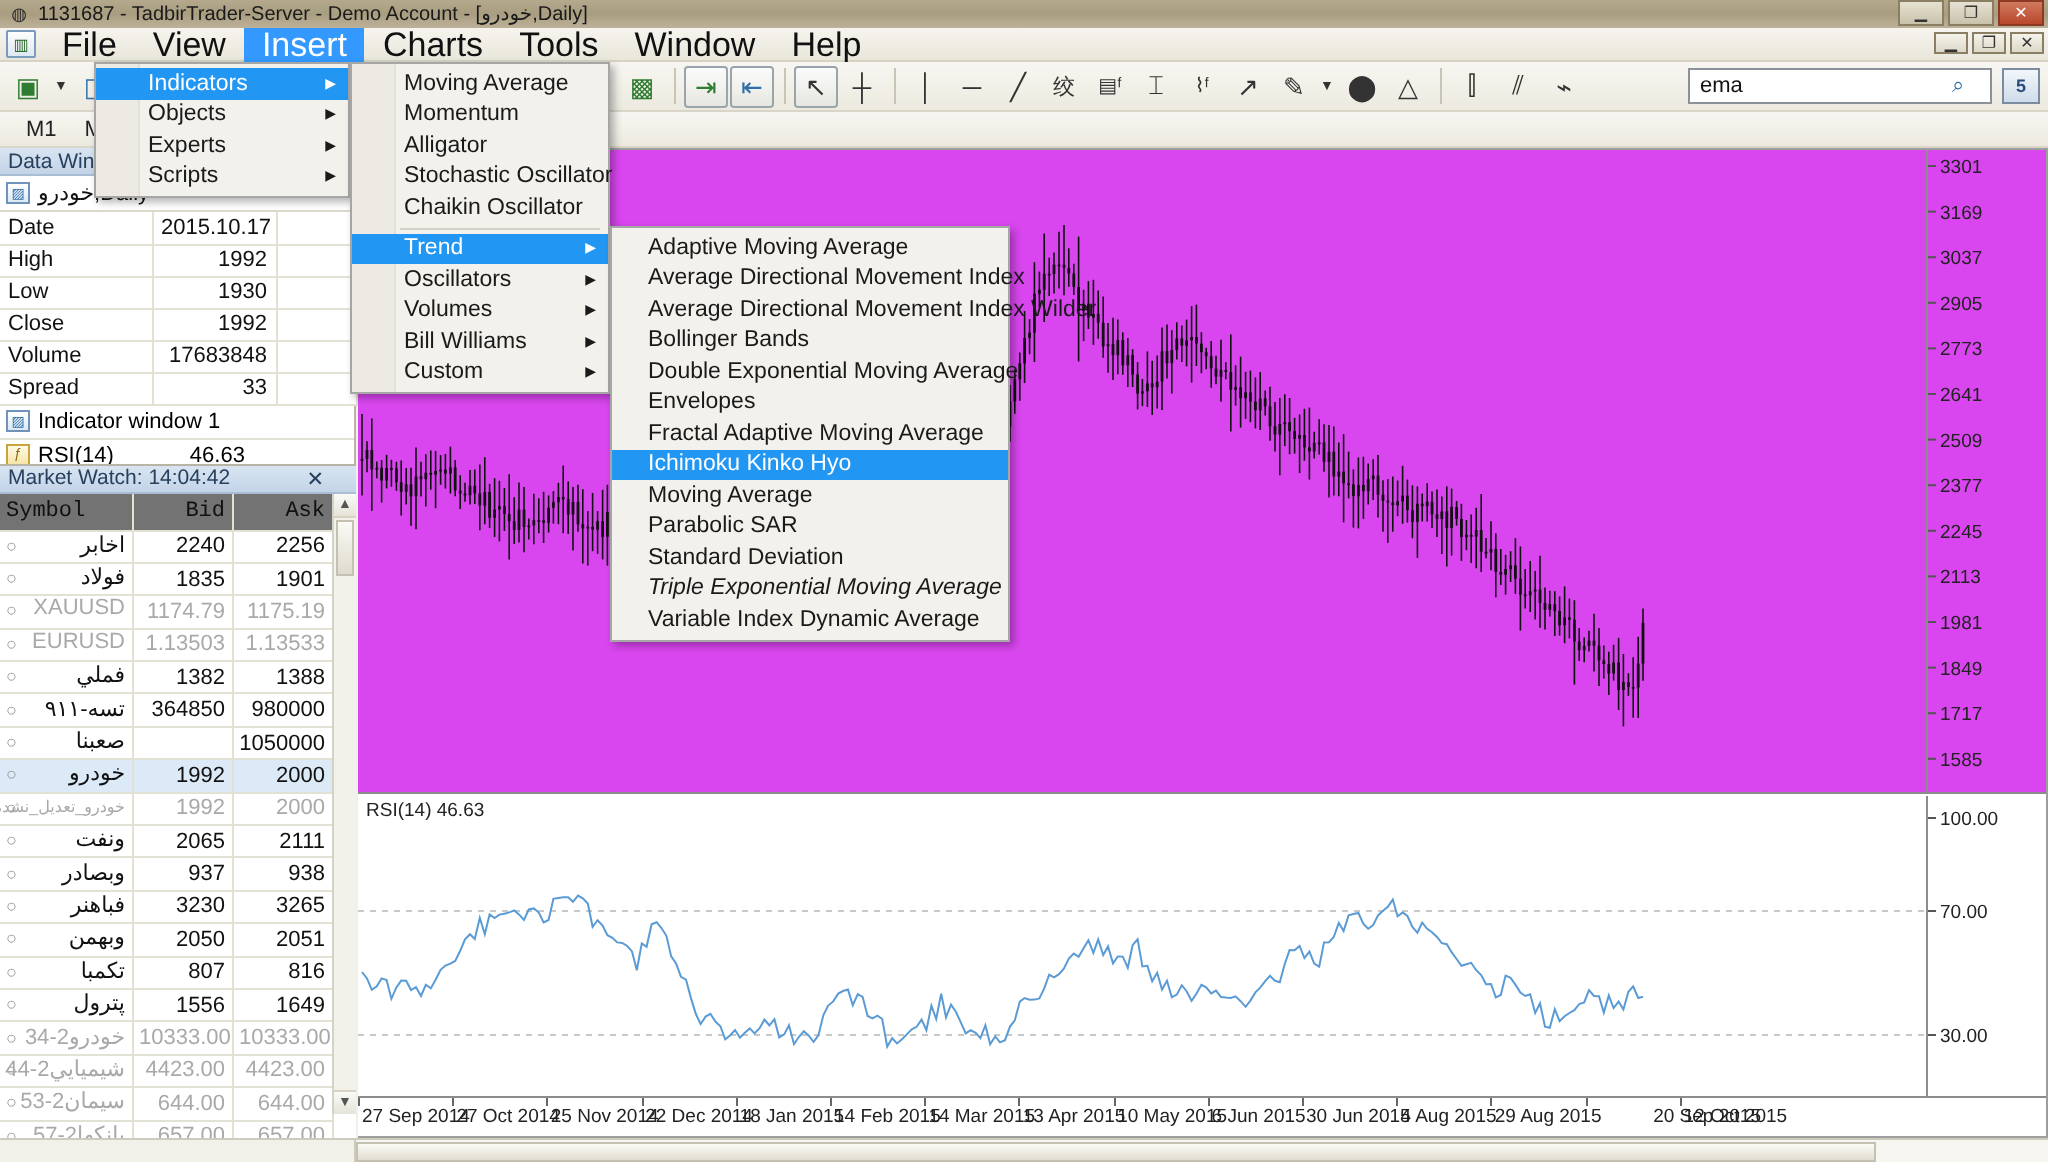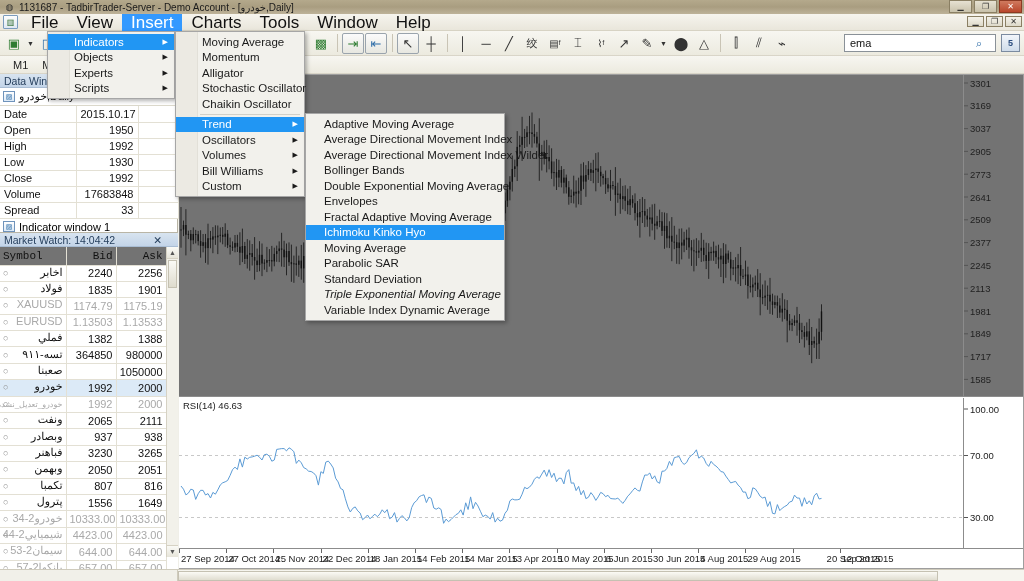--- a/index.html
+++ b/index.html
@@ -121,21 +121,21 @@
   td.dw-blank { width: 40px; }
   .dw-sub {
     height: 17px; display: flex; align-items: center; padding-left: 3px;
     background: #fff; border-bottom: 1px solid #e3e0d4; font-size: 11px;
   }
 
   
   .mw-wrap { position: absolute; left: 0; top: 232px; width: 178px; height: 337px;
              background: #fff; border-top: 1px solid #b9b5a6; }
   .mw-title { height: 14px; background: linear-gradient(to bottom,#d8e4f0,#c3d4e8);
-    border-bottom: 1px solid #a9bdd4; display: flex; align-items: center;
+    border-bottom: 1px solid #a9bdd4; display: flex; 
     padding-left: 4px; font-size: 10.5px; color: #27405e; gap: 31px; }
   table.mw { width: 166px; border-collapse: collapse; table-layout: fixed; }
   table.mw th, table.mw td {
     height: 16.4px; font-size: 11px; color: #111; padding: 0 3px;
     border-bottom: 1px solid #e3e0d4; border-right: 1px solid #e3e0d4;
     white-space: nowrap; overflow: hidden; font-weight: normal;
   }
   table.mw th { background: #737373; text-align: left; height: 18px; font-family: Liberation Mono, monospace; }
   table.mw th.num, table.mw td.num { text-align: right; }
   th.c-sym, td.c-sym { width: 66px; }
@@ -151,21 +151,21 @@
                     font-size:7px;color:#555;background:linear-gradient(to bottom,#fafaf6,#e6e4d9);
                     border-bottom:1px solid #d6d2c4;}
   .mw-scroll .arr.bot { position:absolute; bottom:0; left:0; right:0; border-top:1px solid #d6d2c4; border-bottom:0;}
   .mw-scroll .thumb { position:absolute; top: 13px; left:1px; right:1px; height: 28px;
                       background: linear-gradient(to bottom,#fafaf6,#dedbcd); border:1px solid #c5c1b2;}
 
   
   .chartarea { position: absolute; left: 179px; top: 74px; right: 0; bottom: 12px;
                background: #fff; border: 1px solid #9e9e9e; border-left: 0; }
   .chart-main { position: absolute; left: 0; top: 0; right: 0; height: 322px;
-                background: #737373; border-bottom: 1px solid #8c8c8c; overflow: hidden; text-align: center; }
+                background: #d946ef; border-bottom: 1px solid #8c8c8c; overflow: hidden; text-align: center; }
   .chart-rsi { position: absolute; left: 0; top: 323px; right: 0; bottom: 20px;
                background: #fff; overflow: hidden; }
   .price-axis { position: absolute; right: 0; top: 0; width: 60px; height: 100%;
                 border-left: 1px solid #8c8c8c; }
   .time-axis { position: absolute; left: 0; right: 0; bottom: 0; height: 20px;
                border-top: 1px solid #8c8c8c; background: #fff; }
   .time-lbl { position: absolute; top: 4px; font-size: 9.5px; color: #222; white-space: nowrap; }
   .time-tick { position: absolute; top: 0; width: 1px; height: 4px; background: #666; }
   .ind-label { position: absolute; left: 4px; top: 2px; font-size: 9.5px; color: #222; }
 
@@ -284,25 +284,20 @@
     </div>
     <div class="dw-head">
       <span class="dw-icon">▨</span>
       <span>خودرو,Daily</span>
     </div>
     <table class="dw">
       <tbody>
         <tr>
           <td class="dw-label">Date</td>
           <td class="dw-val">2015.10.17</td>
-          <td class="dw-blank"></td>
-        </tr>
-        <tr>
-          <td class="dw-label">Open</td>
-          <td class="dw-val">1950</td>
           <td class="dw-blank"></td>
         </tr>
         <tr>
           <td class="dw-label">High</td>
           <td class="dw-val">1992</td>
           <td class="dw-blank"></td>
         </tr>
         <tr>
           <td class="dw-label">Low</td>
           <td class="dw-val">1930</td>

